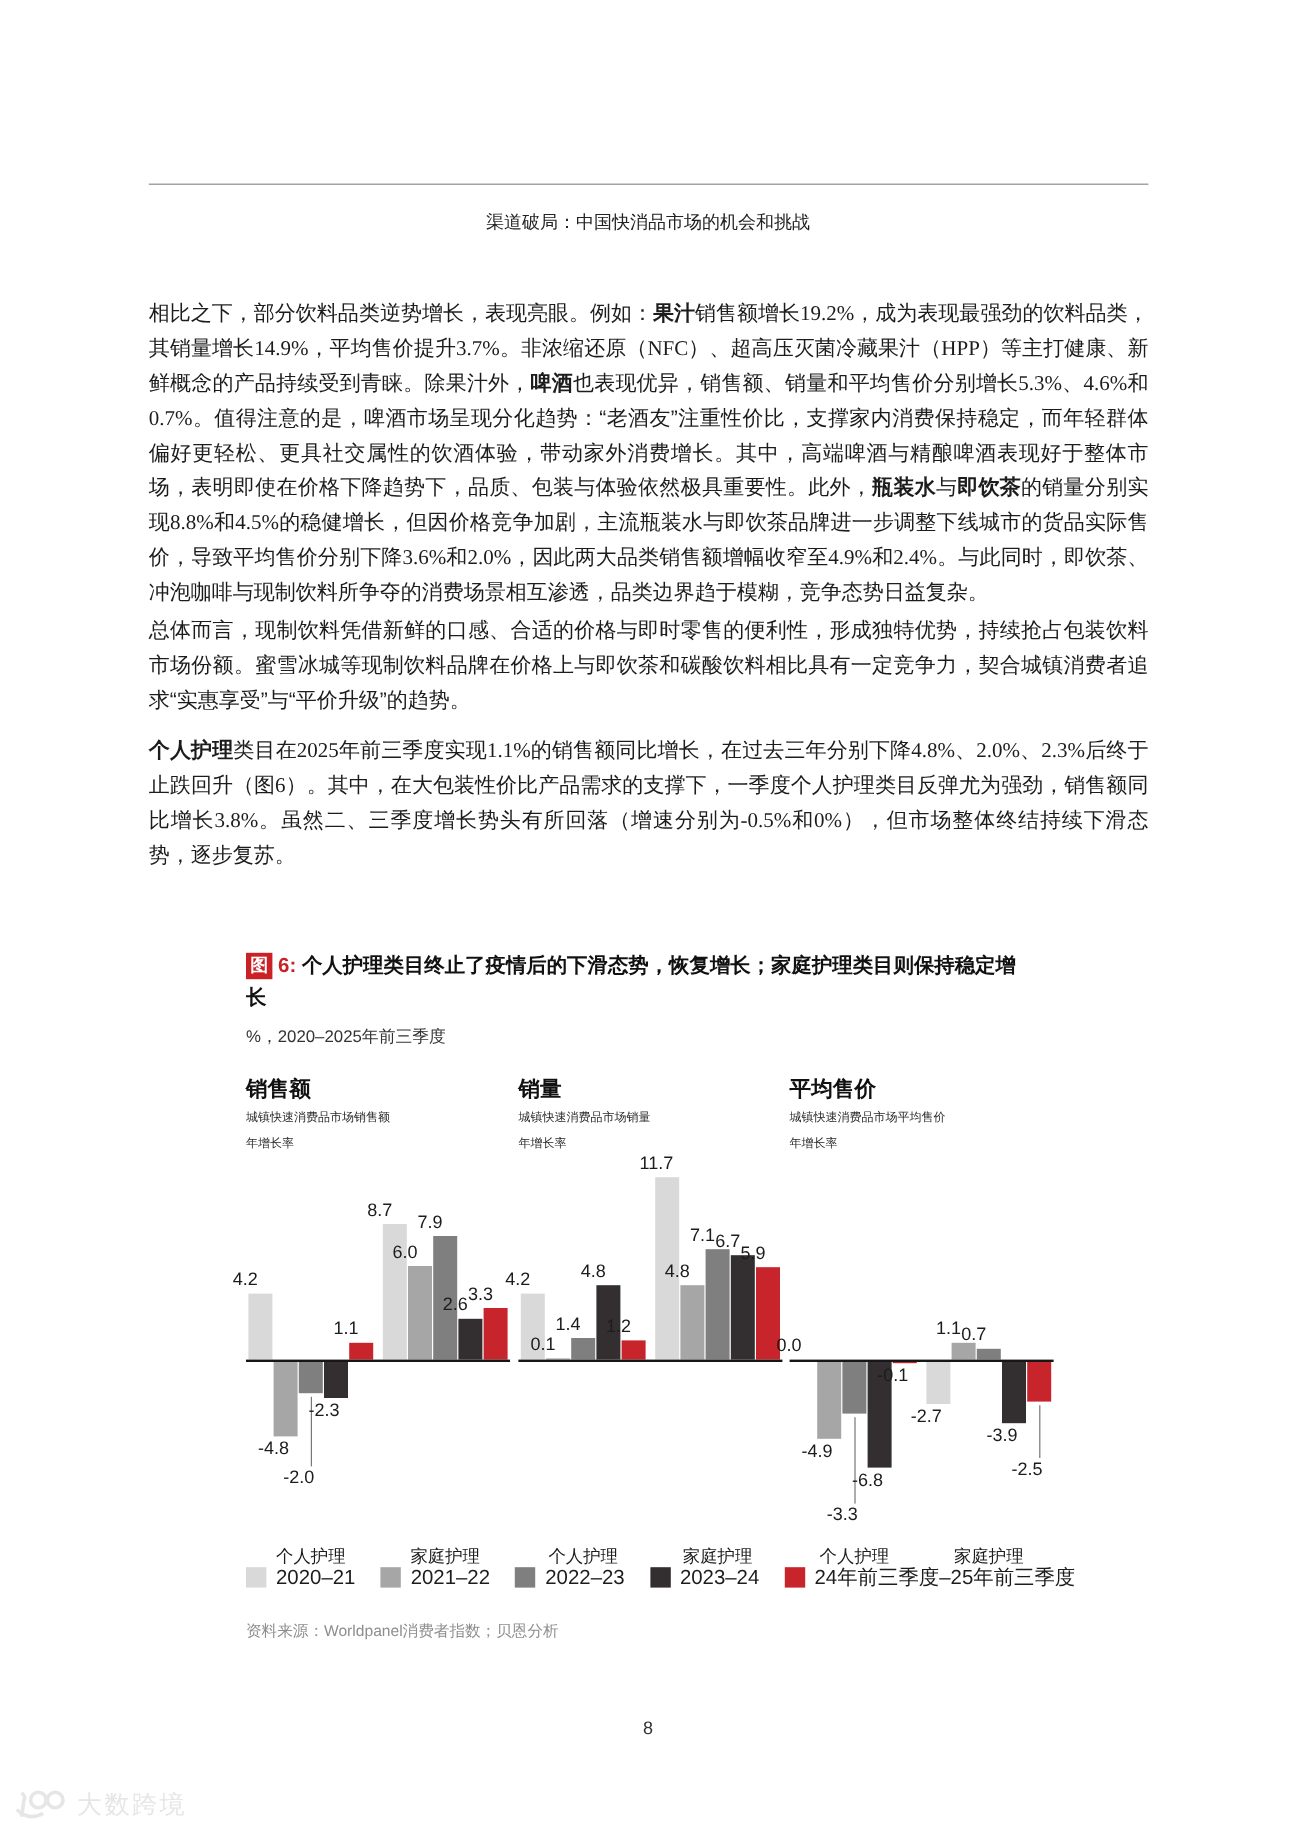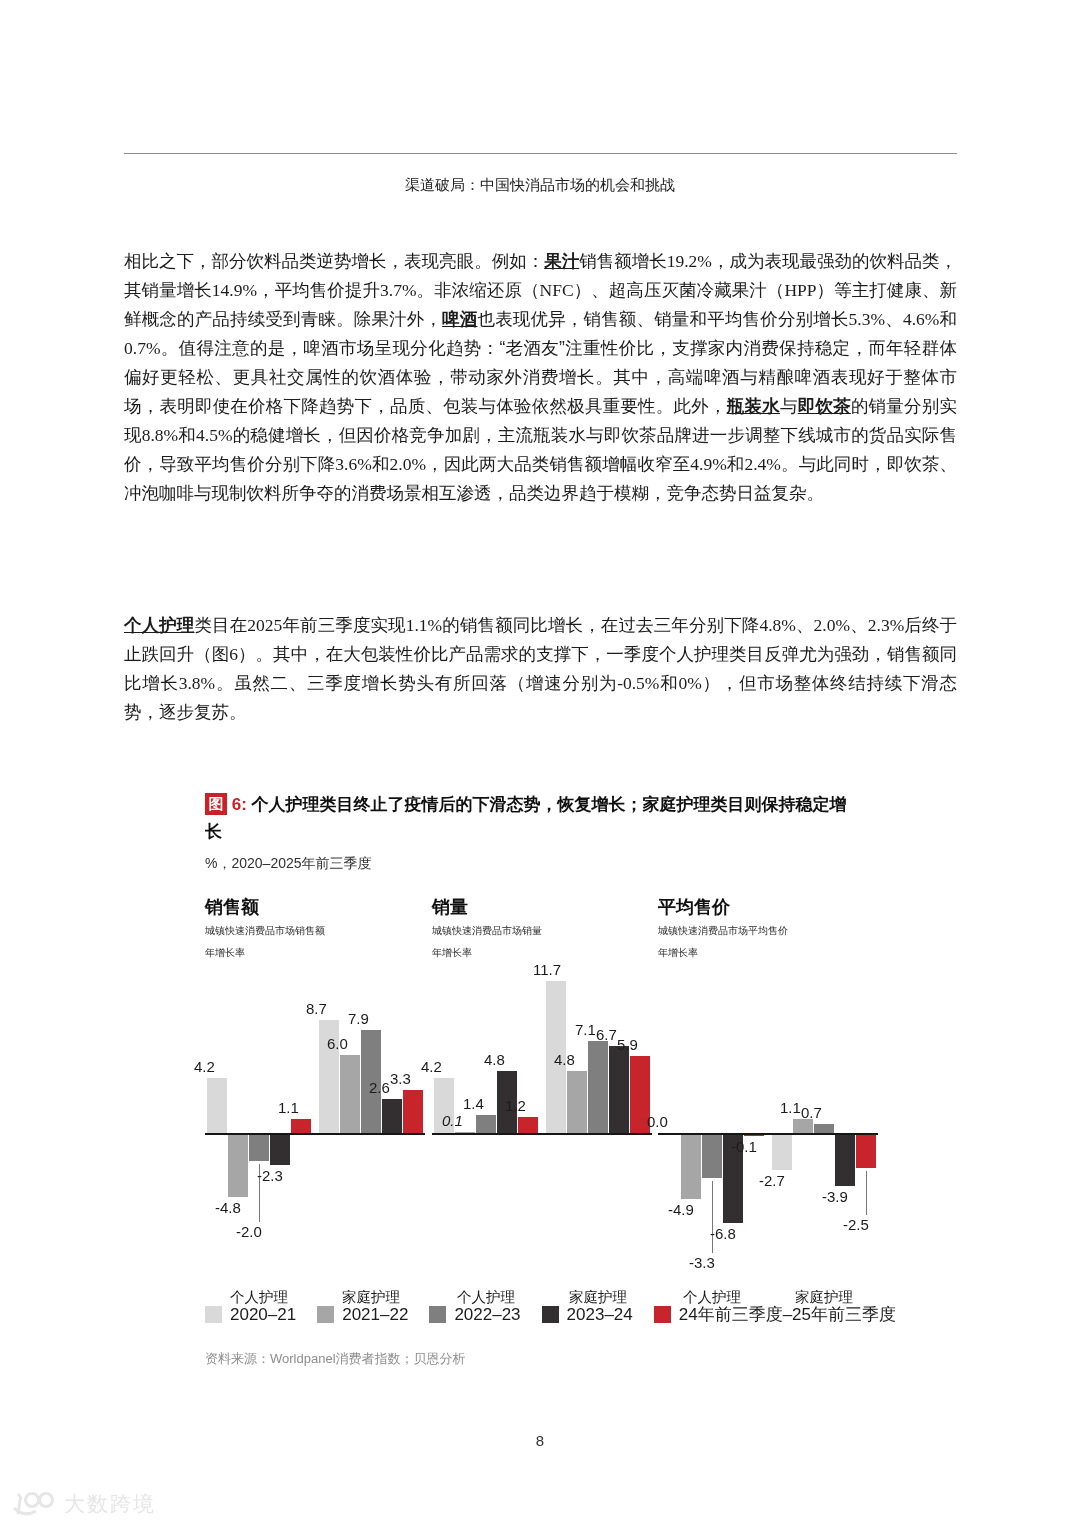--- a/index.html
+++ b/index.html
@@ -6,21 +6,21 @@
   .page{position:relative;width:1080px;height:1528px;background:#ffffff;overflow:hidden;
         font-family:"Liberation Sans",sans-serif;color:#1d1d1d;}
   .abs{position:absolute;}
   
   .hdr{top:108px;left:0;width:1080px;text-align:center;font-size:17px;font-weight:bold;}
   .rule{top:153px;left:124px;width:833px;height:1px;background:#8c8c8c;}
   .doc-sub{top:176px;left:0;width:1080px;text-align:center;font-size:15px;color:#222;}
   
   .para{left:124px;width:833px;font-size:17.5px;line-height:29px;text-align:justify;color:#1c1c1c;}
   .p1{top:247px;} .p2{top:511px;} .p3{top:611px;}
-  .para .b{font-weight:bold;text-decoration:underline;}
+  .para .b{font-weight:bold;}
   .para .s{font-family:"Liberation Serif",serif;}
   
   .fig-title{top:791px;left:205px;width:645px;font-size:17px;line-height:27px;font-weight:600;color:#111;}
   .fig-tag{display:inline-block;width:22px;height:22px;line-height:22px;text-align:center;
            color:#fff;font-size:15px;font-weight:bold;vertical-align:1px;}
   .fig-num{font-weight:bold;}
   .unit-note{top:855px;left:205px;font-size:14px;color:#333;}
   
   .charts{top:895px;left:205px;width:680px;height:440px;}
   .panel{position:absolute;top:0;width:222px;height:440px;}
@@ -45,20 +45,21 @@
 </style>
 </head>
 <body>
 
 <div class="page">
 
   <div class="abs rule"></div>
   <div class="abs doc-sub">渠道破局：中国快消品市场的机会和挑战</div>
 
   <div class="abs para p1"><span class="">相比之下，部分饮料品类逆势增长，表现亮眼。例如：</span><span class="b ">果汁</span><span class="">销售额增长</span><span class="s">19.2%</span><span class="">，成为表现最强劲的饮料品类，其销量增长</span><span class="s">14.9%</span><span class="">，平均售价提升</span><span class="s">3.7%</span><span class="">。非浓缩还原（</span><span class="s">NFC</span><span class="">）、超高压灭菌冷藏果汁（</span><span class="s">HPP</span><span class="">）等主打健康、新鲜概念的产品持续受到青睐。除果汁外，</span><span class="b ">啤酒</span><span class="">也表现优异，销售额、销量和平均售价分别增长</span><span class="s">5.3%</span><span class="">、</span><span class="s">4.6%</span><span class="">和</span><span class="s">0.7%</span><span class="">。值得注意的是，啤酒市场呈现分化趋势：“老酒友”注重性价比，支撑家内消费保持稳定，而年轻群体偏好更轻松、更具社交属性的饮酒体验，带动家外消费增长。其中，高端啤酒与精酿啤酒表现好于整体市场，表明即使在价格下降趋势下，品质、包装与体验依然极具重要性。此外，</span><span class="b ">瓶装水</span><span class="">与</span><span class="b ">即饮茶</span><span class="">的销量分别实现</span><span class="s">8.8%</span><span class="">和</span><span class="s">4.5%</span><span class="">的稳健增长，但因价格竞争加剧，主流瓶装水与即饮茶品牌进一步调整下线城市的货品实际售价，导致平均售价分别下降</span><span class="s">3.6%</span><span class="">和</span><span class="s">2.0%</span><span class="">，因此两大品类销售额增幅收窄至</span><span class="s">4.9%</span><span class="">和</span><span class="s">2.4%</span><span class="">。与此同时，即饮茶、冲泡咖啡与现制饮料所争夺的消费场景相互渗透，品类边界趋于模糊，竞争态势日益复杂。</span></div>
+  <div class="abs para p2"><span class="">总体而言，现制饮料凭借新鲜的口感、合适的价格与即时零售的便利性，形成独特优势，持续抢占包装饮料市场份额。蜜雪冰城等现制饮料品牌在价格上与即饮茶和碳酸饮料相比具有一定竞争力，契合城镇消费者追求“实惠享受”与“平价升级”的趋势。</span></div>
   <div class="abs para p3"><span class="b ">个人护理</span><span class="">类目在</span><span class="s">2025</span><span class="">年前三季度实现</span><span class="s">1.1%</span><span class="">的销售额同比增长，在过去三年分别下降</span><span class="s">4.8%</span><span class="">、</span><span class="s">2.0%</span><span class="">、</span><span class="s">2.3%</span><span class="">后终于止跌回升（图</span><span class="s">6</span><span class="">）。其中，在大包装性价比产品需求的支撑下，一季度个人护理类目反弹尤为强劲，销售额同比增长</span><span class="s">3.8%</span><span class="">。虽然二、三季度增长势头有所回落（增速分别为</span><span class="s">-0.5%</span><span class="">和</span><span class="s">0%</span><span class="">），但市场整体终结持续下滑态势，逐步复苏。</span></div>
 
   <div class="abs fig-title">
     <span class="fig-tag" style="background: rgb(203, 32, 38);">图</span>
     <span class="fig-num" style="color: rgb(203, 32, 38);">6:</span>
     <span class="fig-text">个人护理类目终止了疫情后的下滑态势，恢复增长；家庭护理类目则保持稳定增长</span>
   </div>
   <div class="abs unit-note">%，2020–2025年前三季度</div>
 
   <div class="abs charts" id="charts">
@@ -94,21 +95,21 @@
         </div>
       </div>
       <div class="panel" style="left: 227px;">
         <div class="panel-title">销量</div>
         <div class="panel-sub sub1">城镇快速消费品市场销量</div>
         <div class="panel-sub sub2">年增长率</div>
         <div class="plot">
           <div class="bar" style="left: 2px; width: 20px; height: 55px; background: rgb(217, 217, 217); top: 115px;"></div>
           <div class="vlabel" style="left: -11px; top: 95px;">4.2</div>
           <div class="bar" style="left: 23px; width: 20px; height: 1px; background: rgb(166, 166, 166); top: 169px;"></div>
-          <div class="vlabel" style="left: 10px; top: 149px; font-style: italic;">0.1</div>
+          <div class="vlabel" style="left: 10px; top: 149px;">0.1</div>
           <div class="bar" style="left: 44px; width: 20px; height: 18px; background: rgb(127, 127, 127); top: 152px;"></div>
           <div class="vlabel" style="left: 31px; top: 132px;">1.4</div>
           <div class="bar" style="left: 65px; width: 20px; height: 62px; background: rgb(51, 47, 48); top: 108px;"></div>
           <div class="vlabel" style="left: 52px; top: 88px;">4.8</div>
           <div class="bar" style="left: 86px; width: 20px; height: 16px; background: rgb(199, 36, 43); top: 154px;"></div>
           <div class="vlabel" style="left: 73px; top: 134px;">1.2</div>
           <div class="cat" style="left: 4px; top: 325px;">个人护理</div>
           <div class="bar" style="left: 114px; width: 20px; height: 152px; background: rgb(217, 217, 217); top: 18px;"></div>
           <div class="vlabel" style="left: 101px; top: -2px;">11.7</div>
           <div class="bar" style="left: 135px; width: 20px; height: 62px; background: rgb(166, 166, 166); top: 108px;"></div>

